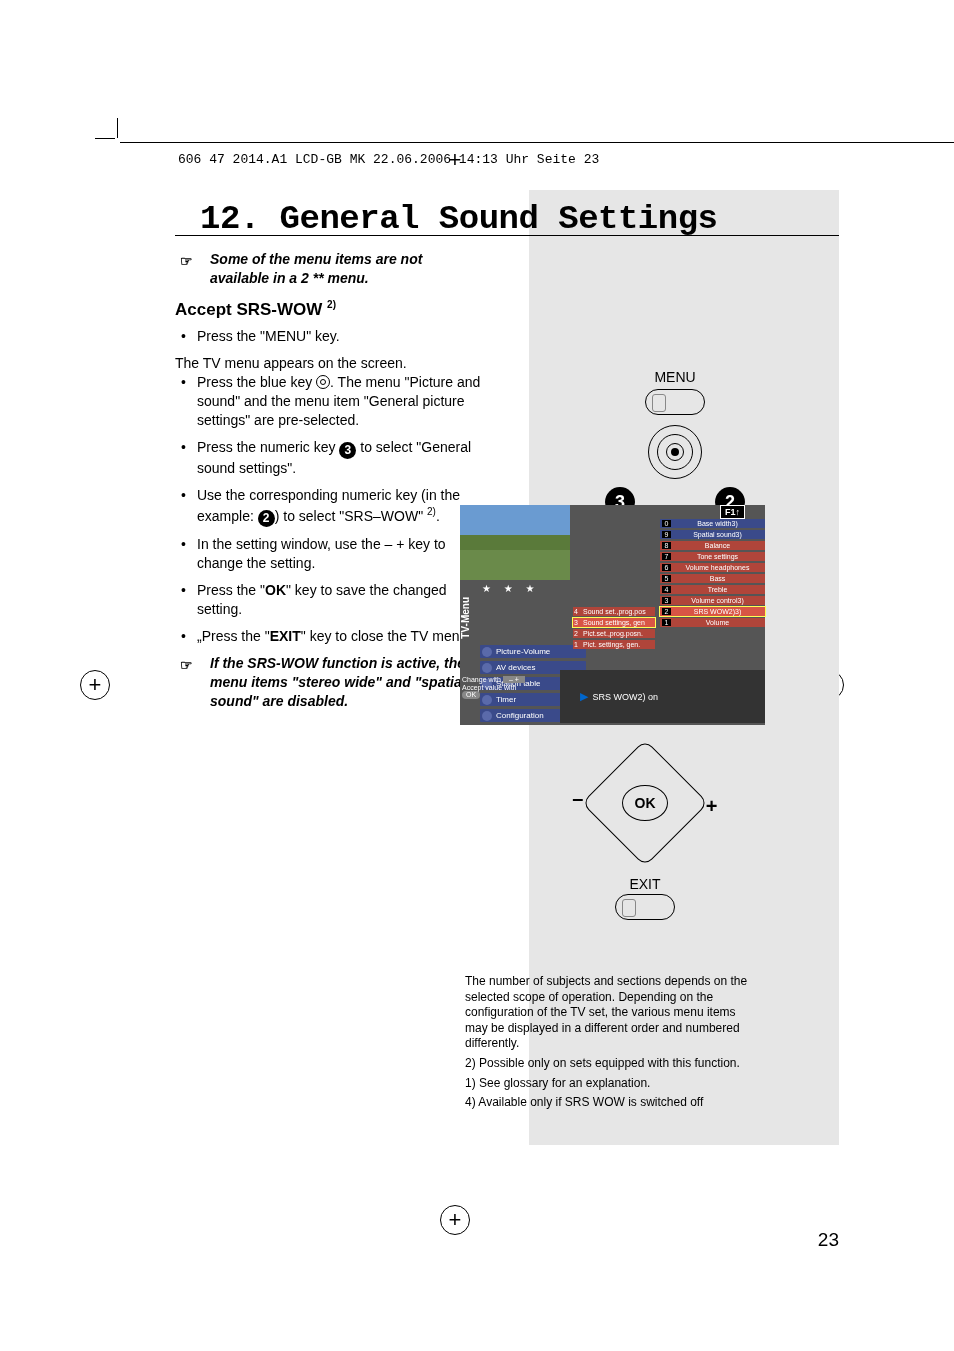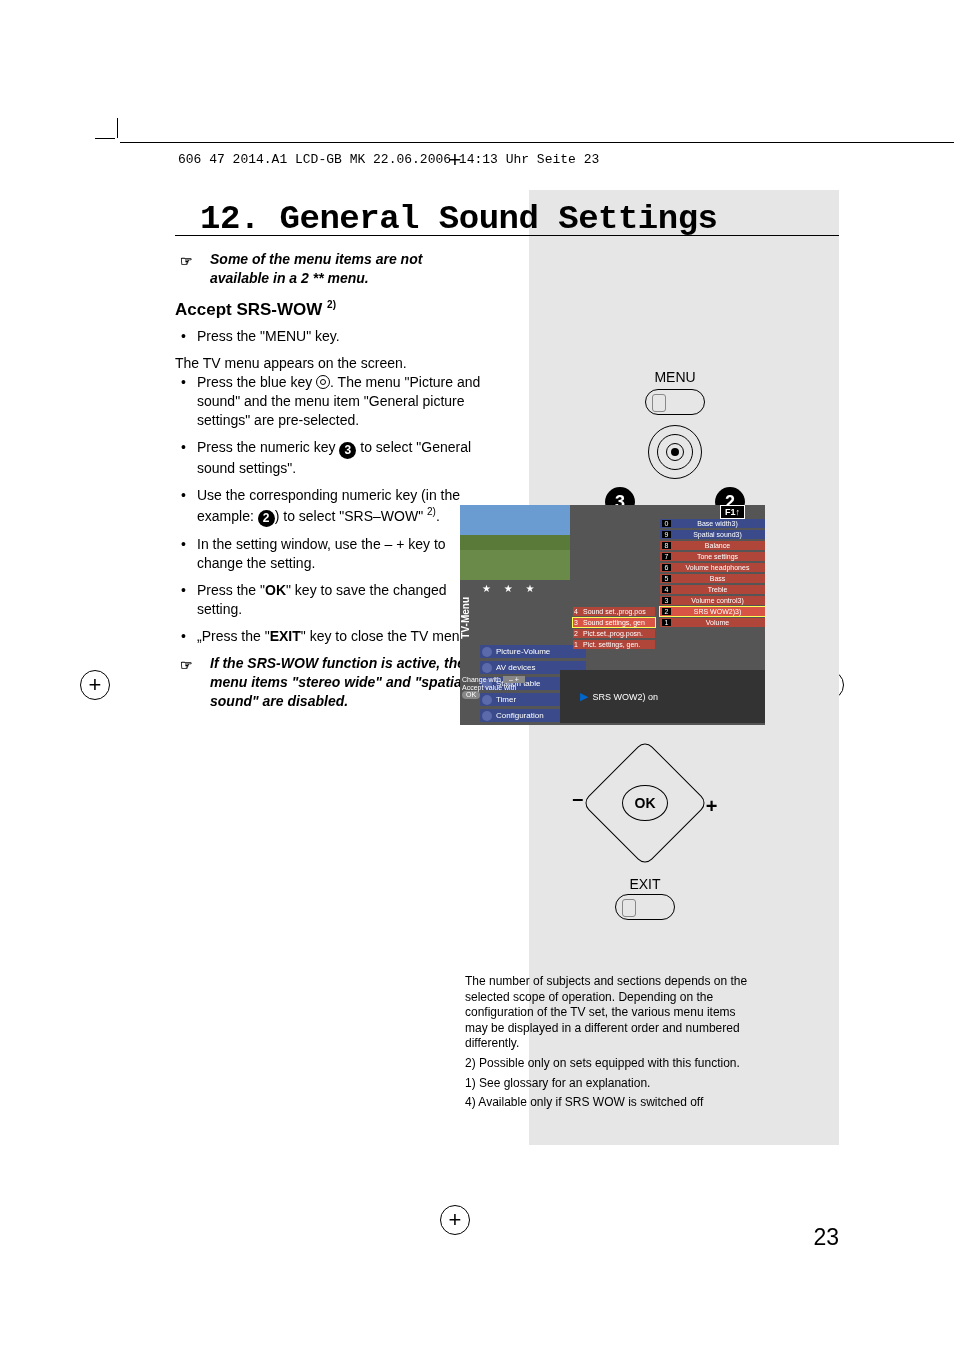--- a/index.html
+++ b/index.html
@@ -198,21 +198,21 @@
     width: 290px;
     font-size: 12px;
     line-height: 1.3;
   }
   .footnotes p { margin-bottom: 4px; }
   .fn-ind { padding-left: 16px; text-indent: -16px; }
 
   .pageno {
     position: absolute;
     bottom: 0; right: 0;
-    font-size: 23px;
+    font-size: 19px;
   }
 </style>
 </head>
 <body>
 
 <div class="crop-mark crop-h1"></div>
 <div class="crop-mark crop-v1"></div>
 <div class="crop-target ct-left"></div>
 <div class="crop-target ct-right"></div>
 <div class="crop-target ct-bottom"></div>

